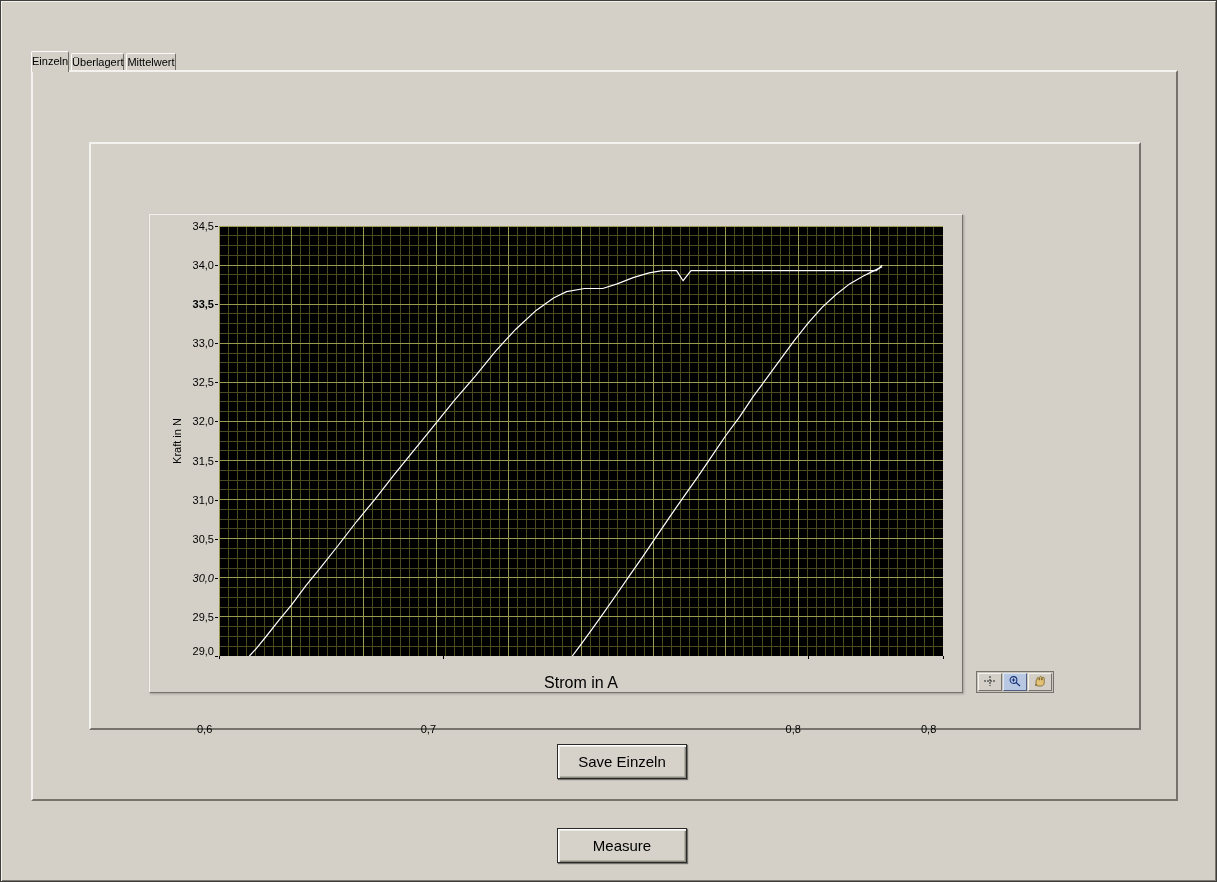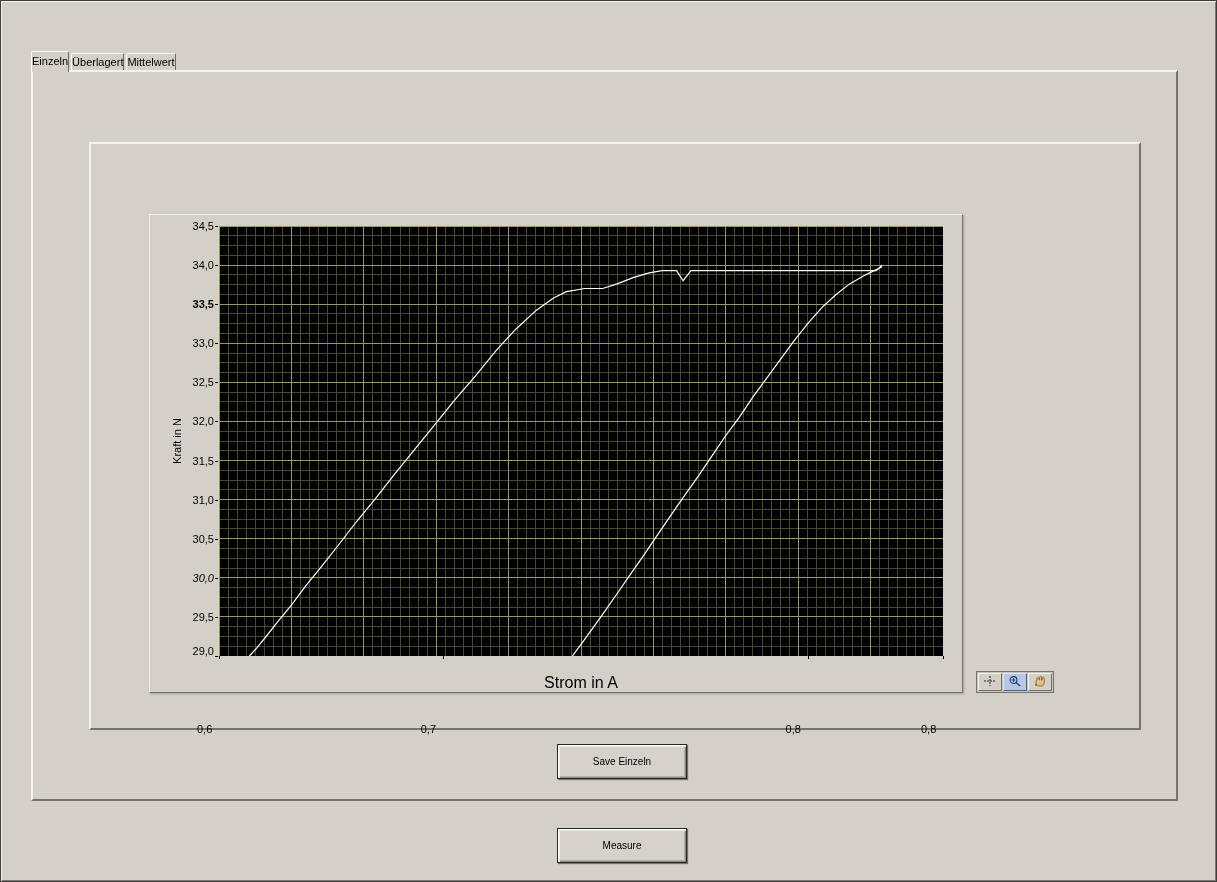--- a/index.html
+++ b/index.html
@@ -73,21 +73,21 @@
   }
   .pal-btn.active{background:#b9c8e2;border-color:#dde6f4 #4e5f80 #4e5f80 #dde6f4;}
   
   .push-btn{
     position:absolute;width:130px;height:35px;z-index:3;box-sizing:border-box;
     background:#d6d2ca;border:1px solid #2a2925;
     box-shadow:inset 1px 1px 0 #ffffff, inset 2px 2px 0 #ecebe6,
                inset -1px -1px 0 #8a877f, inset -2px -2px 0 #b3b0a8,
                1px 1px 1px rgba(0,0,0,.45);
     display:flex;align-items:center;justify-content:center;
-    font-family:"Liberation Sans",sans-serif;font-size:10px;cursor:default;
+    font-family:"Liberation Sans",sans-serif;font-size:15px;cursor:default;
   }
 </style>
 </head>
 <body>
 
 <div class="window">
 
 
   <div class="tabstrip" id="outerTabs" style="left:30px;top:50px;">
       <div class="tab active">Einzeln</div>

